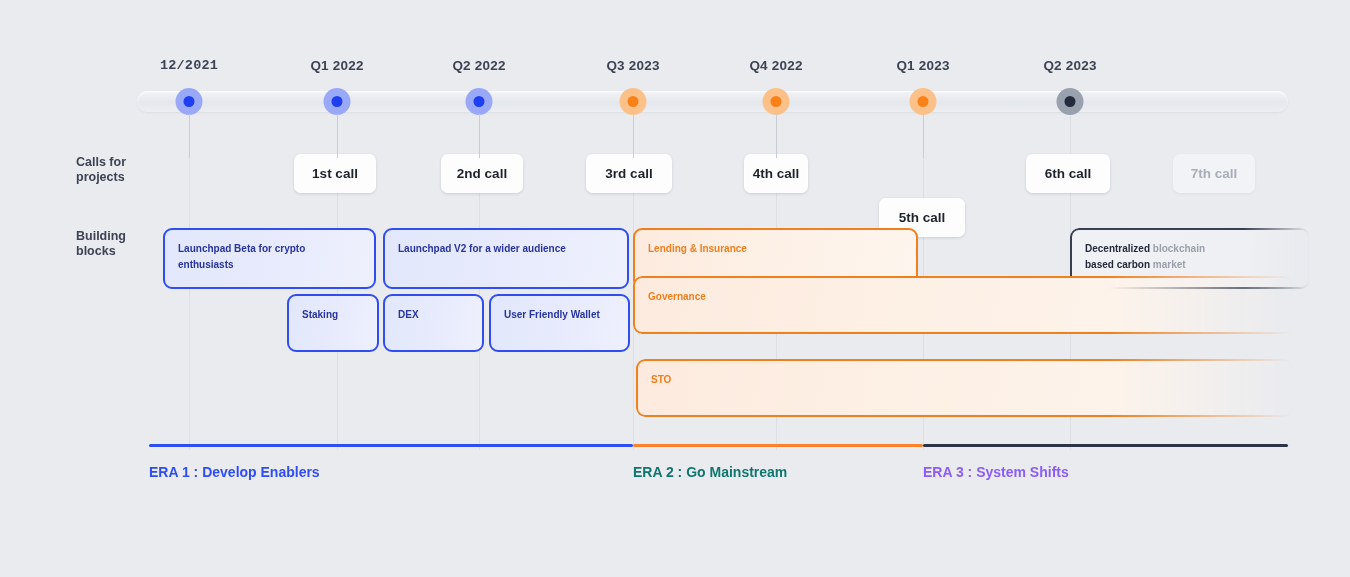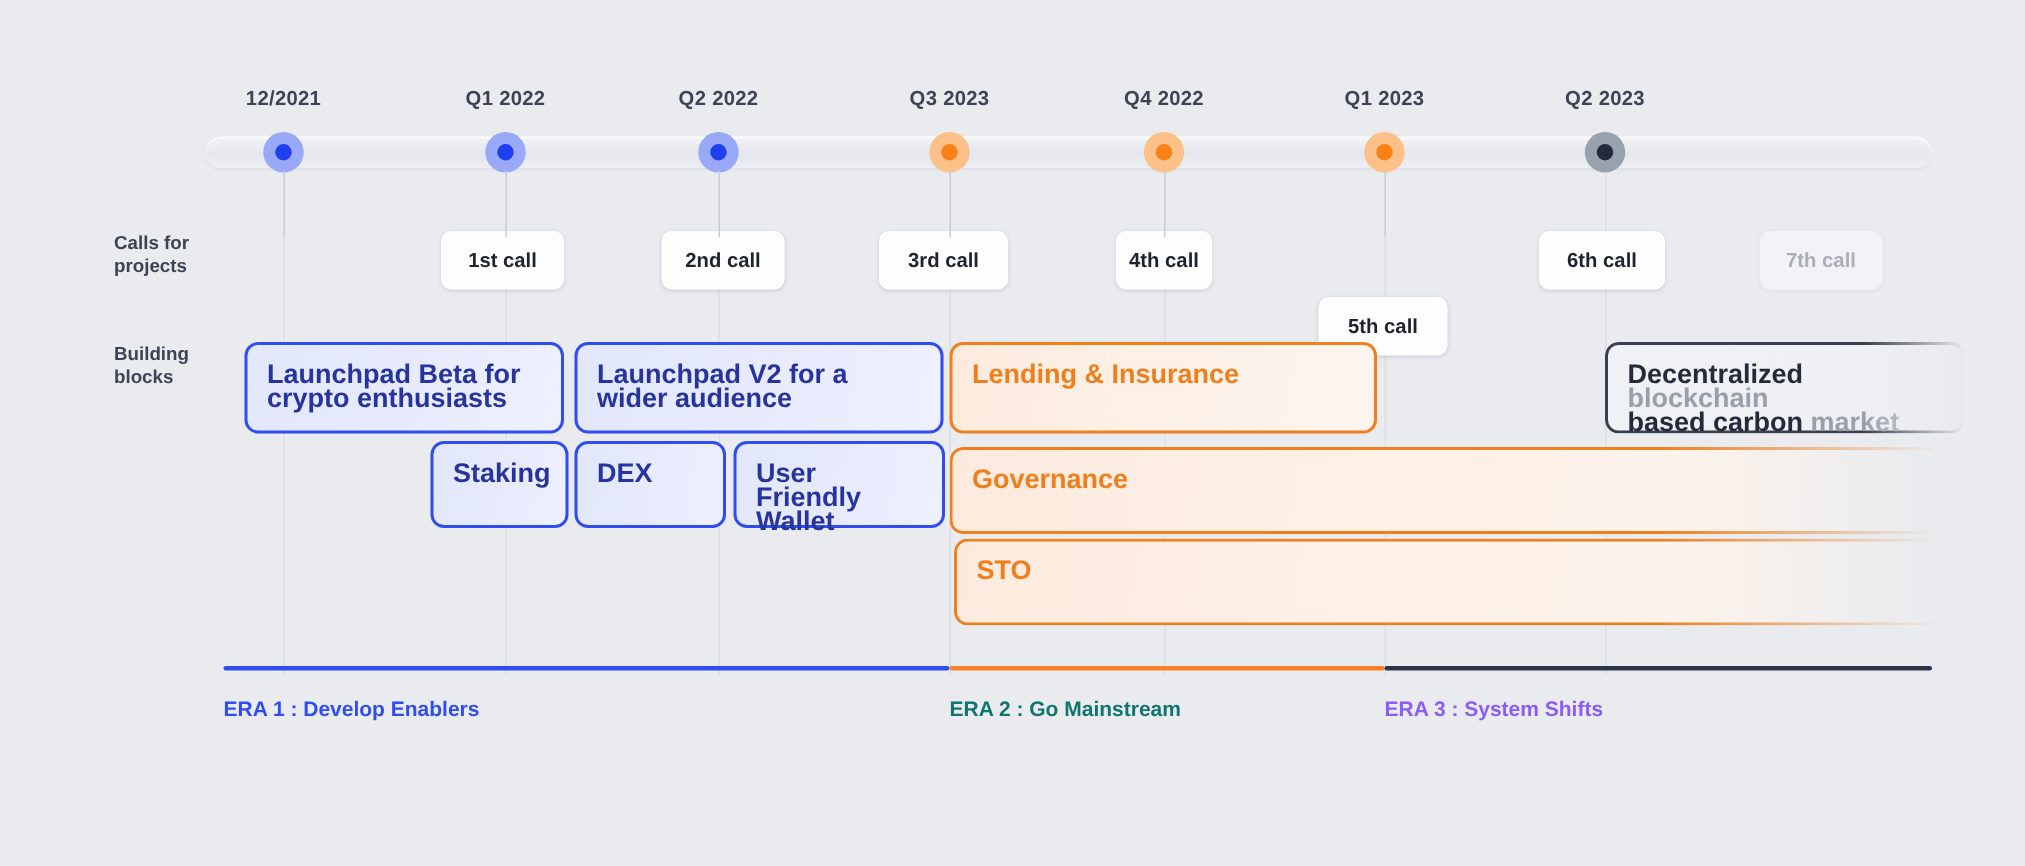--- a/index.html
+++ b/index.html
@@ -97,21 +97,21 @@
     color:#a9aeb8;
   }
 
   
   .block{
     position:absolute;
     border-radius:9px;
     border:2px solid;
     box-sizing:border-box;
     padding:11px 13px;
-    font-size:18px;
+    font-size:10px;
     font-weight:bold;
     line-height:16px;
   }
   .block.blue{
     border-color:#2f4df0;
     color:#27349c;
     background:linear-gradient(100deg,#e2e7fb 0%,#e6eafc 45%,#eef0fd 100%);
   }
   .block.orange{
     border-color:#f0801e;
@@ -157,21 +157,21 @@
       <div class="gridline" style="left: 479px;"></div>
       <div class="gridline" style="left: 633px;"></div>
       <div class="gridline" style="left: 776px;"></div>
       <div class="gridline" style="left: 923px;"></div>
       <div class="gridline" style="left: 1070px;"></div>
     </div>
 
   <div class="track"></div>
 
   <div id="periods">
-      <div class="period" style="left: 189px;">12/2021</div>
+      <div class="period" style="left: 189px; font-family: Liberation Mono, monospace;">12/2021</div>
       <div class="dot blue" style="left: 189px;">
         <i></i>
       </div>
       <div class="period" style="left: 337px;">Q1 2022</div>
       <div class="dot blue" style="left: 337px;">
         <i></i>
       </div>
       <div class="period" style="left: 479px;">Q2 2022</div>
       <div class="dot blue" style="left: 479px;">
         <i></i>
@@ -216,21 +216,21 @@
     </div>
 
   <div id="blocks">
       <div class="block blue" style="left: 163px; top: 228px; width: 213px; height: 61px;">Launchpad Beta for crypto enthusiasts</div>
       <div class="block blue" style="left: 383px; top: 228px; width: 246px; height: 61px;">Launchpad V2 for a wider audience</div>
       <div class="block orange" style="left: 633px; top: 228px; width: 285px; height: 61px;">Lending &amp; Insurance</div>
       <div class="block dark fade" style="left: 1070px; top: 228px; width: 240px; height: 61px;"><span>Decentralized </span><span class="t2">blockchain</span><br><span>based carbon </span><span class="t2">market</span></div>
       <div class="block blue" style="left: 287px; top: 294px; width: 92px; height: 58px;">Staking</div>
       <div class="block blue" style="left: 383px; top: 294px; width: 101px; height: 58px;">DEX</div>
       <div class="block blue" style="left: 489px; top: 294px; width: 141px; height: 58px;">User Friendly Wallet</div>
-      <div class="block orange fade" style="left: 633px; top: 298px; width: 660px; height: 58px;">Governance</div>
+      <div class="block orange fade" style="left: 633px; top: 276px; width: 660px; height: 58px;">Governance</div>
       <div class="block orange fade" style="left: 636px; top: 359px; width: 657px; height: 58px;">STO</div>
     </div>
 
   <div id="eras">
       <div class="erabar blue" style="left: 149px; width: 484px;"></div>
       <div class="eralabel blue" style="left: 149px;">ERA 1 : Develop Enablers</div>
       <div class="erabar orange" style="left: 633px; width: 290px;"></div>
       <div class="eralabel orange" style="left: 633px;">ERA 2 : Go Mainstream</div>
       <div class="erabar dark" style="left: 923px; width: 365px;"></div>
       <div class="eralabel dark" style="left: 923px;">ERA 3 : System Shifts</div>

